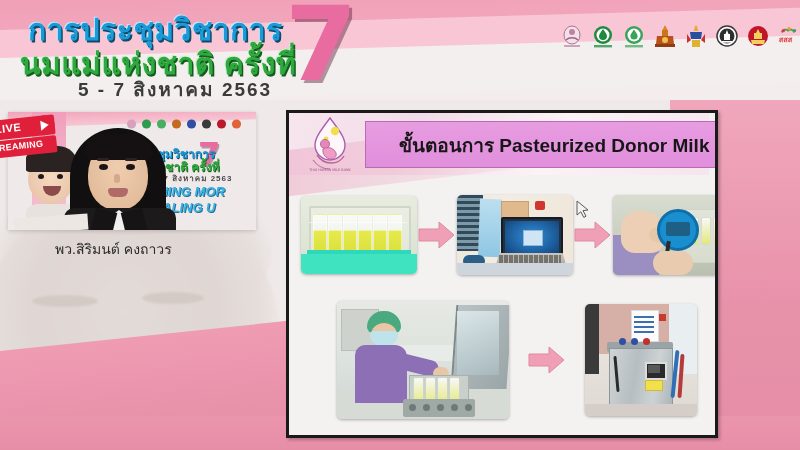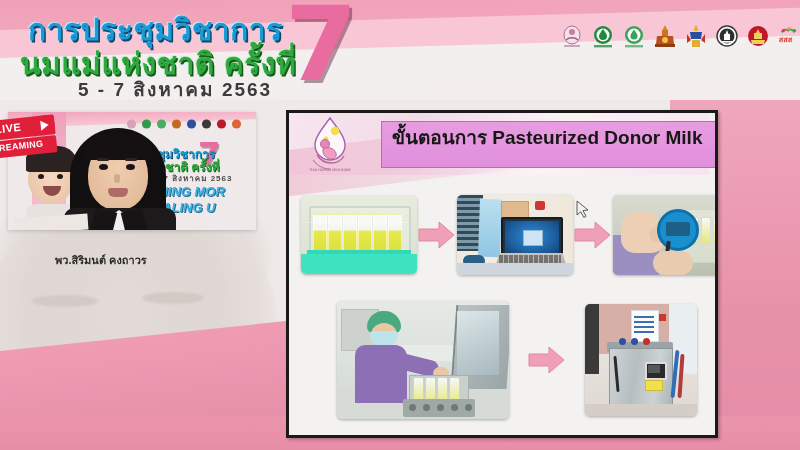--- a/index.html
+++ b/index.html
@@ -260,22 +260,22 @@
   .live-play{
     position:absolute;left:52px;top:0px;width:22px;height:20px;background:#e0203a;
     border-radius:50%;
   }
   .live-play::after{
     content:"";position:absolute;left:8px;top:5px;
     border-left:8px solid #fff;border-top:5px solid transparent;border-bottom:5px solid transparent;
   }
 
   .speaker-name{
-    position:absolute;left:55px;top:251px;
-    font-size:11px;font-weight:bold;color:#2b2b2b;white-space:nowrap;
+    position:absolute;left:55px;top:238px;
+    font-size:14px;font-weight:normal;color:#2b2b2b;white-space:nowrap;
     z-index:5;
   }
 
   
   .slide{
     position:absolute;left:286px;top:110px;width:426px;height:322px;
     background:#f4f2f0;border:3px solid #1a1a1a;
     box-shadow:2px 2px 3px rgba(0,0,0,.25);
     overflow:hidden;
   }
@@ -284,24 +284,24 @@
     position:absolute;left:0;top:0;width:420px;height:62px;
     background:linear-gradient(115deg,#f7e6ee 0%,#f2dbe8 30%,#fbf3f6 62%,#f6e4ee 100%);
   }
   .slide-head-swoosh{
     position:absolute;left:-10px;top:20px;width:300px;height:46px;
     background:linear-gradient(90deg,rgba(236,170,196,.55),rgba(245,214,228,0));
     transform:rotate(-7deg);
   }
   .milk-logo{position:absolute;left:10px;top:2px;width:62px;height:58px;}
   .title-banner{
-    position:absolute;left:92px;top:8px;width:336px;height:45px;
+    position:absolute;left:76px;top:8px;width:336px;height:45px;
     background:linear-gradient(180deg,#e79ce0 0%,#e18fdc 100%);
     border:1px solid #b96bb5;
-    display:flex;align-items:flex-start;
+    display:flex;align-items:center;padding-left:23px;
   }
   .title-banner span{
     font-size:19px;font-weight:bold;color:#171717;padding-left:10px;white-space:nowrap;
   }
 
   .row{position:absolute;display:flex;align-items:center;}
   .row-top{left:12px;top:74px;width:404px;height:96px;gap:0;}
   .row-bot{left:48px;top:186px;width:368px;height:122px;gap:0;}
 
   .photo{

